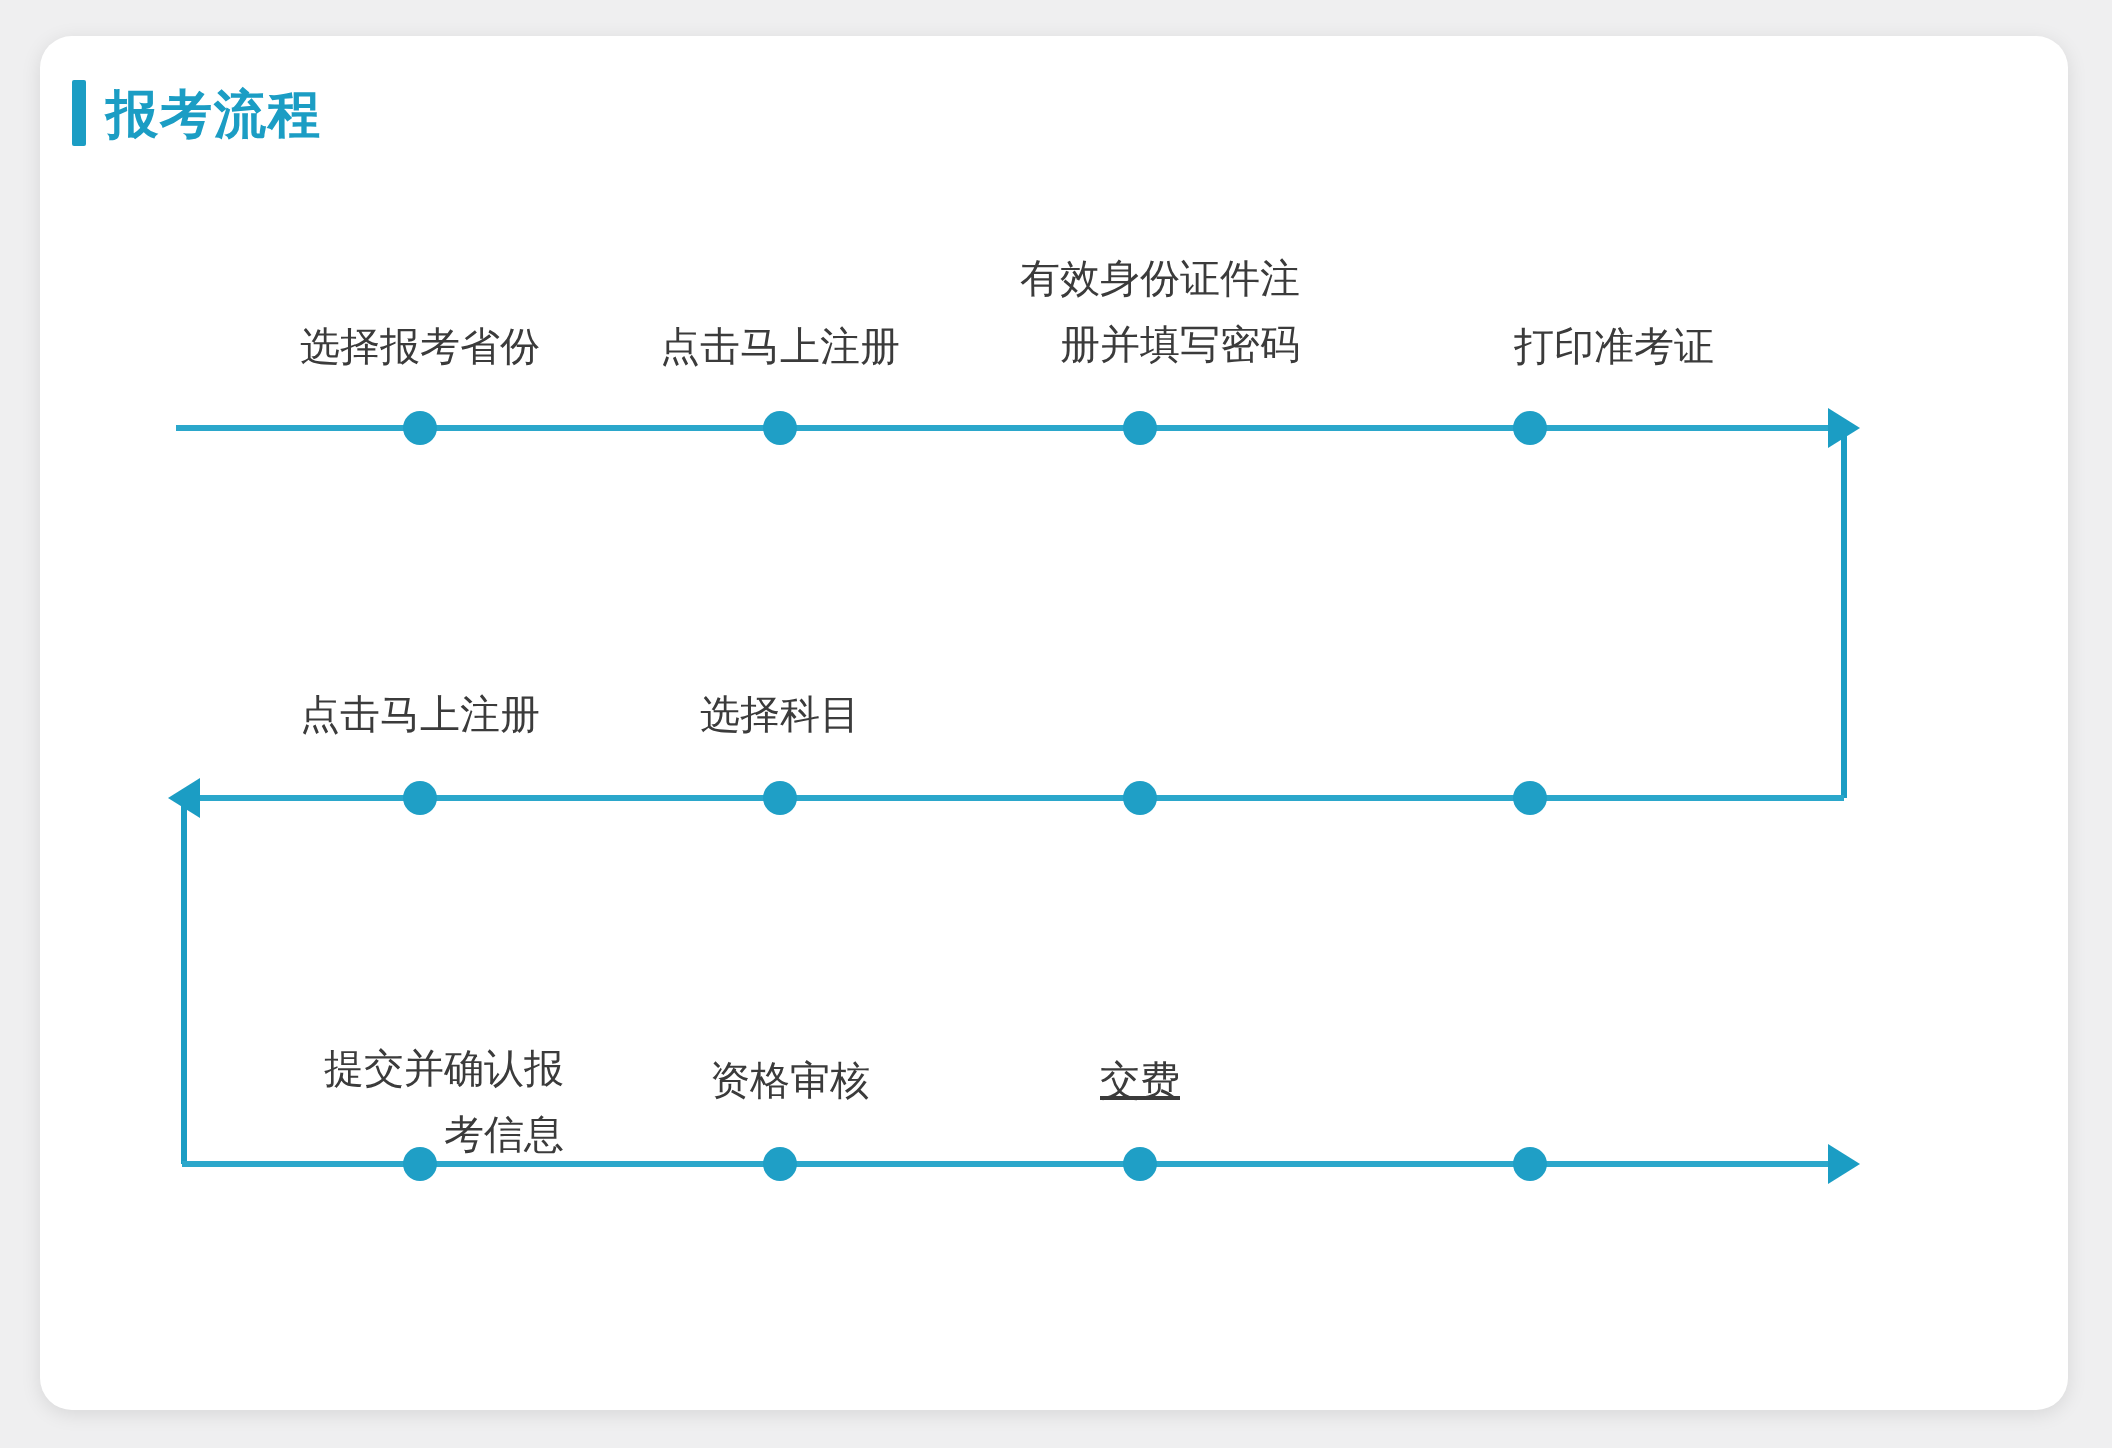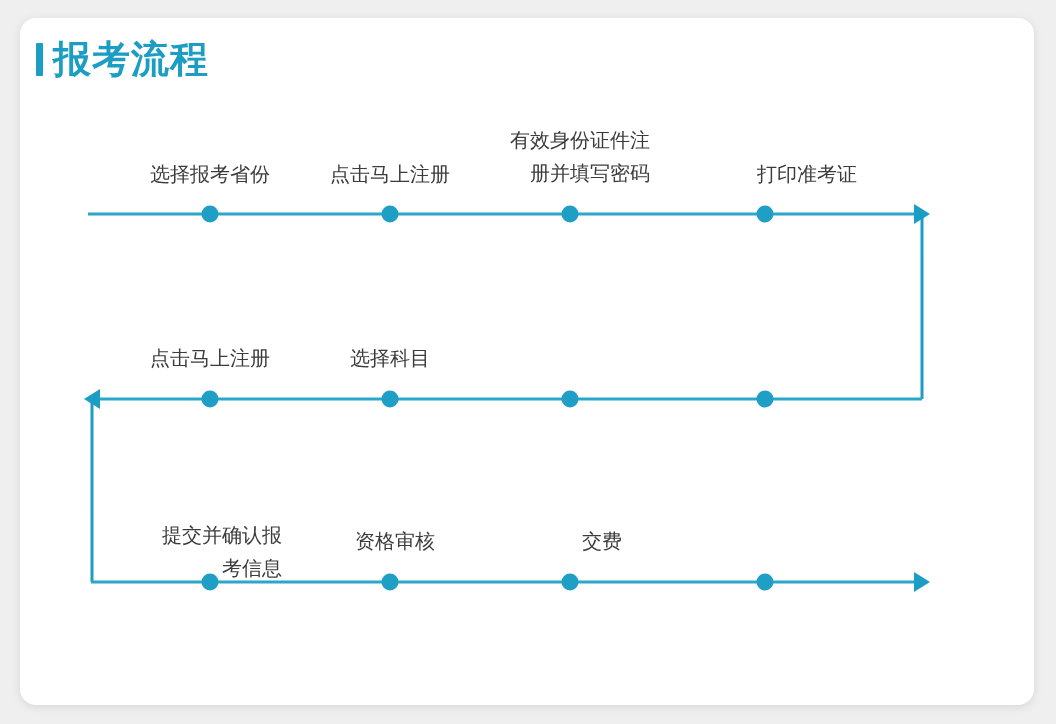--- a/index.html
+++ b/index.html
@@ -32,21 +32,21 @@
     align-items: center;
     gap: 10px;
   }
   .title-bar {
     width: 7px;
     height: 33px;
     background: #1b9dc4;
     border-radius: 1px;
   }
   .title-text {
-    font-size: 38px;
+    font-size: 26px;
     font-weight: bold;
     color: #1b9dc4;
     letter-spacing: 1px;
     line-height: 1;
     white-space: nowrap;
   }
 
   .flow {
     position: absolute;
     left: 0;
@@ -126,16 +126,16 @@
     <div class="label left" style="left:490px; top:106px;">有效身份证件注
 册并填写密码</div>
     <div class="label center" style="left:787px; top:140px;">打印准考证</div>
 
     <div class="label center" style="left:190px; top:324px;">点击马上注册</div>
     <div class="label center" style="left:370px; top:324px;">选择科目</div>
 
     <div class="label left" style="left:142px; top:473px;margin-top:28px;">提交并确认报
 考信息</div>
     <div class="label center" style="left:375px; top:507px;">资格审核</div>
-    <div class="label center" style="left:582px; top:507px;">交费</div>
+    <div class="label center" style="left:550px; top:507px;text-decoration:underline;">交费</div>
 
   </div>
 </div>
 
 </body></html>

